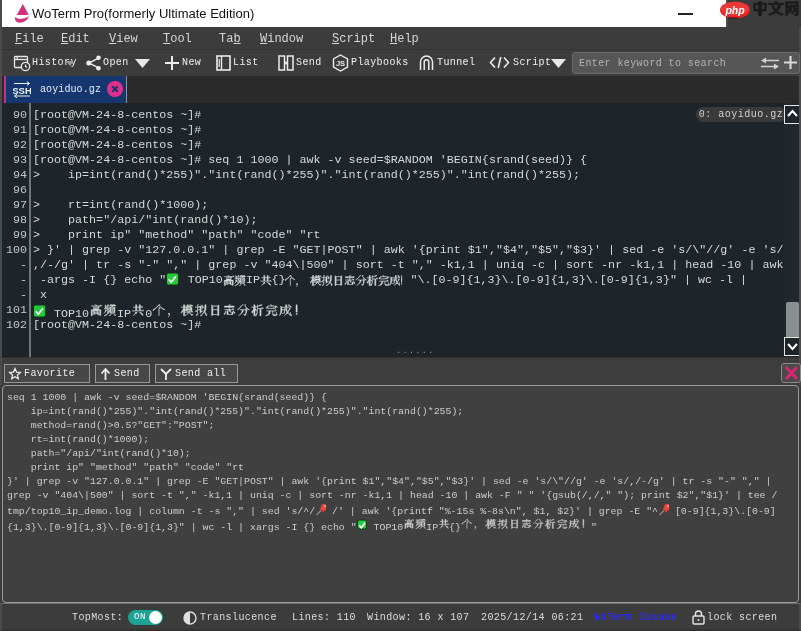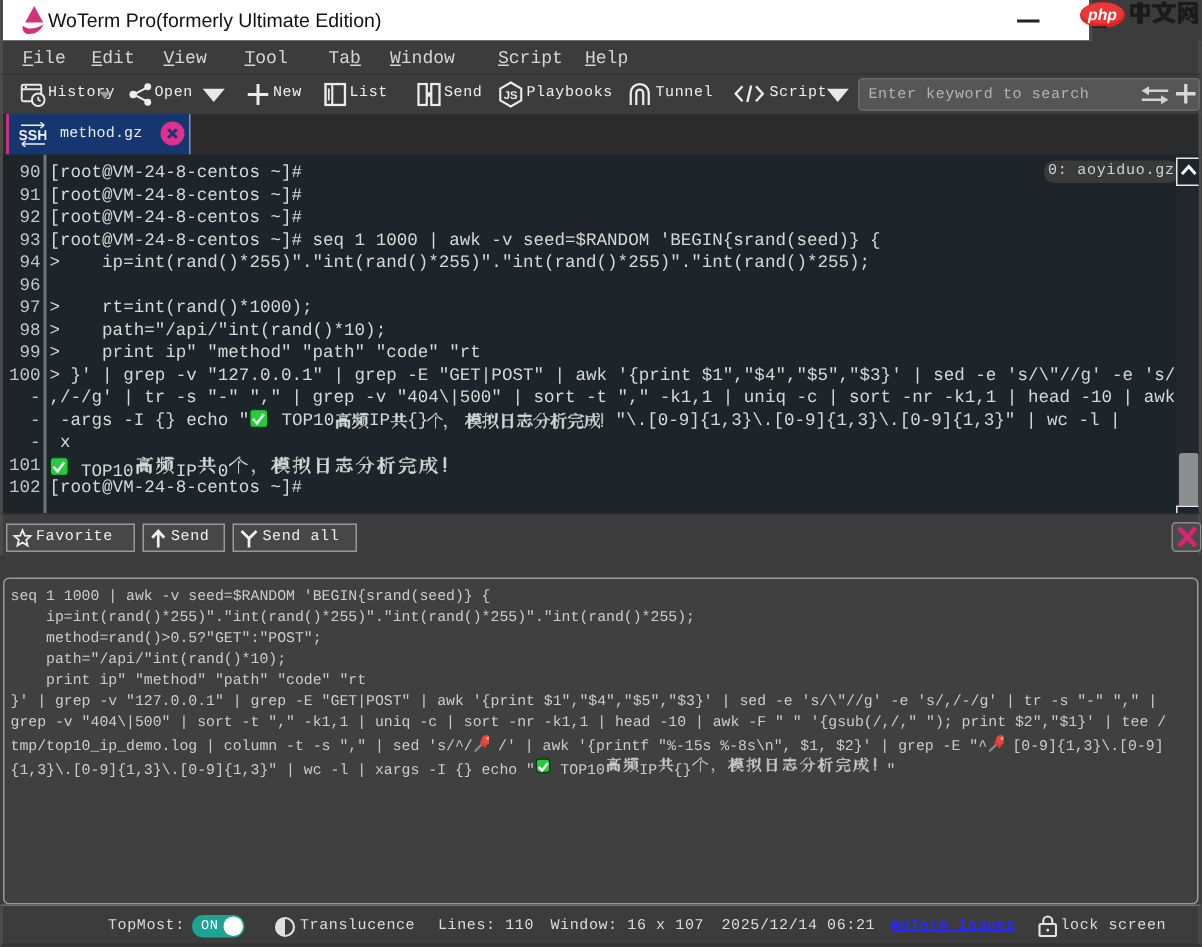--- a/index.html
+++ b/index.html
@@ -32,21 +32,21 @@
 .trow .ln{position:absolute;left:0;top:0;width:25px;text-align:right;color:#c2c8c8}
 .trow .tx{position:absolute;left:31px;top:0;color:#d4dad8}
 #trows{position:absolute;left:0;top:5px;width:780px}
 #tpill{position:absolute;left:694px;top:4px;width:90px;height:15px;background:#3a3a3a;border-radius:7px;color:#cfd3d3;font-size:10px;line-height:15px;text-align:center;letter-spacing:.5px}
 
 #sbar{position:absolute;left:782px;top:0;width:17px;height:254px;background:#20272d}
 .sbox{position:absolute;left:0;width:17px;height:19px;background:#1d242a;border:1px solid #e8e8e8}
 #sthumb{position:absolute;left:2px;top:199px;width:13px;height:45px;background:#8a9090;border-radius:2px}
 #sdots{position:absolute;left:394px;top:246px;width:16px;height:4px;color:#9aa0a0;font-size:9px;letter-spacing:1px;line-height:4px}
 
-#fav{left:0;top:342px;width:801px;height:28px;background:#3d3d3d;border-left:2px solid #4b4b4b;border-right:2px solid #4b4b4b;border-top:1px solid #303030}
+#fav{left:0;top:357px;width:801px;height:28px;background:#3d3d3d;border-left:2px solid #4b4b4b;border-right:2px solid #4b4b4b;border-top:1px solid #303030}
 .fbtn{position:absolute;top:6px;height:19px;background:#474747;border:1px solid #989898;color:#f0f0f0;font-size:10px;line-height:17px;letter-spacing:.4px}
 #fx{position:absolute;left:779px;top:5px;width:20px;height:20px;background:#4a4a4a;border:1px solid #8a8a8a;border-radius:3px}
 
 #panel{left:2px;top:385px;width:797px;height:218px;background:#404040;border:1px solid #9a9a9a;border-radius:4px;overflow:hidden}
 .prow{position:relative;height:14px;line-height:14px;white-space:pre;font-size:9.9px;color:#ccc;letter-spacing:0}
 #prows{position:absolute;left:4px;top:5px;width:792px}
 
 #status{left:0;top:603px;width:801px;height:28px;background:#3c3c3c;border-left:2px solid #4b4b4b;border-right:2px solid #4b4b4b;border-top:1px solid #6f6f6f;border-bottom:2px solid #333}
 .st{position:absolute;top:8px;font-size:10px;color:#dcdcdc;letter-spacing:.4px}
 
@@ -151,21 +151,21 @@
   </div>
 <div class="abs" id="tabbar">
   <div id="tab">
     <svg class="abs" style="left:7px;top:5px" width="18" height="17" viewBox="0 0 18 17">
       <text x="9" y="12.5" text-anchor="middle" font-size="9.5" font-weight="bold" fill="#eef2f7" font-family="Liberation Sans,sans-serif">SSH</text>
       <g stroke="#eef2f7" fill="none" stroke-width="1">
         <path d="M1 2.5 h15.5 m0 0 l-2.6 -2 m2.6 2 l-2.6 2"></path>
         <path d="M17 15 h-15.5 m0 0 l2.6 -2 m-2.6 2 l2.6 2"></path>
       </g>
     </svg>
-    <span class="nm">method.gz</span>
+    <span class="nm">aoyiduo.gz</span>
     <div class="cx"><svg width="16" height="16" viewBox="0 0 16 16">
           <path d="M5.2 5.2 L10.8 10.8 M10.8 5.2 L5.2 10.8" stroke="#15366f" stroke-width="2"></path>
         </svg></div>
   </div>
 </div>
 <div class="abs" id="term">
   <div id="trows">
 <div class="trow"><span class="ln">90</span><span class="tx">[root@VM-24-8-centos ~]#</span></div>
 <div class="trow"><span class="ln">91</span><span class="tx">[root@VM-24-8-centos ~]#</span></div>
 <div class="trow"><span class="ln">92</span><span class="tx">[root@VM-24-8-centos ~]#</span></div>
@@ -259,20 +259,21 @@
   </div>
   <div id="fx"><svg width="19" height="18" viewBox="0 0 19 18">
         <path d="M4 3 L15 15 M15 3 L4 15" stroke="#d6266f" stroke-width="3.2"></path>
       </svg></div>
 </div>
 <div class="abs" id="panel">
   <div id="prows">
 <div class="prow">seq 1 1000 | awk -v seed=$RANDOM 'BEGIN{srand(seed)} {</div>
 <div class="prow">    ip=int(rand()*255)"."int(rand()*255)"."int(rand()*255)"."int(rand()*255);</div>
 <div class="prow">    method=rand()&gt;0.5?"GET":"POST";</div>
+<div class="prow">    rt=int(rand()*1000);</div>
 <div class="prow">    path="/api/"int(rand()*10);</div>
 <div class="prow">    print ip" "method" "path" "code" "rt</div>
 <div class="prow">}' | grep -v "127.0.0.1" | grep -E "GET|POST" | awk '{print $1","$4","$5","$3}' | sed -e 's/\"//g' -e 's/,/-/g' | tr -s "-" "," |</div>
 <div class="prow">grep -v "404\|500" | sort -t "," -k1,1 | uniq -c | sort -nr -k1,1 | head -10 | awk -F " " '{gsub(/,/," "); print $2","$1}' | tee /</div>
 <div class="prow">tmp/top10_ip_demo.log | column -t -s "," | sed 's/^/<svg class="ck" width="11" height="14" style="vertical-align:-3px">
           <path d="M1.5 12 l4.5 -4.5" stroke="#8d8d8d" stroke-width="1.3"></path>
           <path d="M4.5 6 l4 4 2.5 -5 -3 -3 z" fill="#d63c33"></path>
           <circle cx="9.2" cy="4.199999999999999" r="3.2" fill="#e8473f"></circle>
           <circle cx="10.2" cy="3.1999999999999993" r="1.1" fill="#f7a09b"></circle>
         </svg> /' | awk '{printf "%-15s %-8s\n", $1, $2}' | grep -E "^<svg class="ck" width="11" height="14" style="vertical-align:-3px">
@@ -311,20 +312,20 @@
     <div style="position:absolute;right:1px;top:1px;width:13px;height:13px;border-radius:50%;background:#fff"></div>
   </div>
   <svg class="tic" style="left:181px;top:7px" width="14" height="14" viewBox="0 0 14 14">
     <circle cx="7" cy="7" r="6" fill="none" stroke="#e0e0e0" stroke-width="1.4"></circle>
     <path d="M7 1 a6 6 0 0 0 0 12 z" fill="#e0e0e0"></path>
   </svg>
   <span class="st" style="left:198px">Translucence</span>
   <span class="st" style="left:290px">Lines:  110</span>
   <span class="st" style="left:365px">Window:  16 x 107</span>
   <span class="st" style="left:479px">2025/12/14 06:21</span>
-  <span class="st" style="left:592px;color:#2a2aff;text-decoration:underline;font-weight:bold">WoTerm Issues</span>
+  <span class="st" style="left:592px;color:#2a2aff;font-weight:bold">WoTerm Issues</span>
   <svg class="tic" style="left:690px;top:6px" width="13" height="15" viewBox="0 0 13 15" fill="none" stroke="#e4e4e4">
     <rect x="1" y="6" width="11" height="8" rx="1" stroke-width="1.4"></rect>
     <path d="M3.5 6 V4 a3 3 0 0 1 6 0 v2" stroke-width="1.4"></path>
     <circle cx="6.5" cy="10" r="1" fill="#e4e4e4" stroke="none"></circle>
   </svg>
   <span class="st" style="left:705px">lock screen</span>
   </div>
 
 </body></html>

